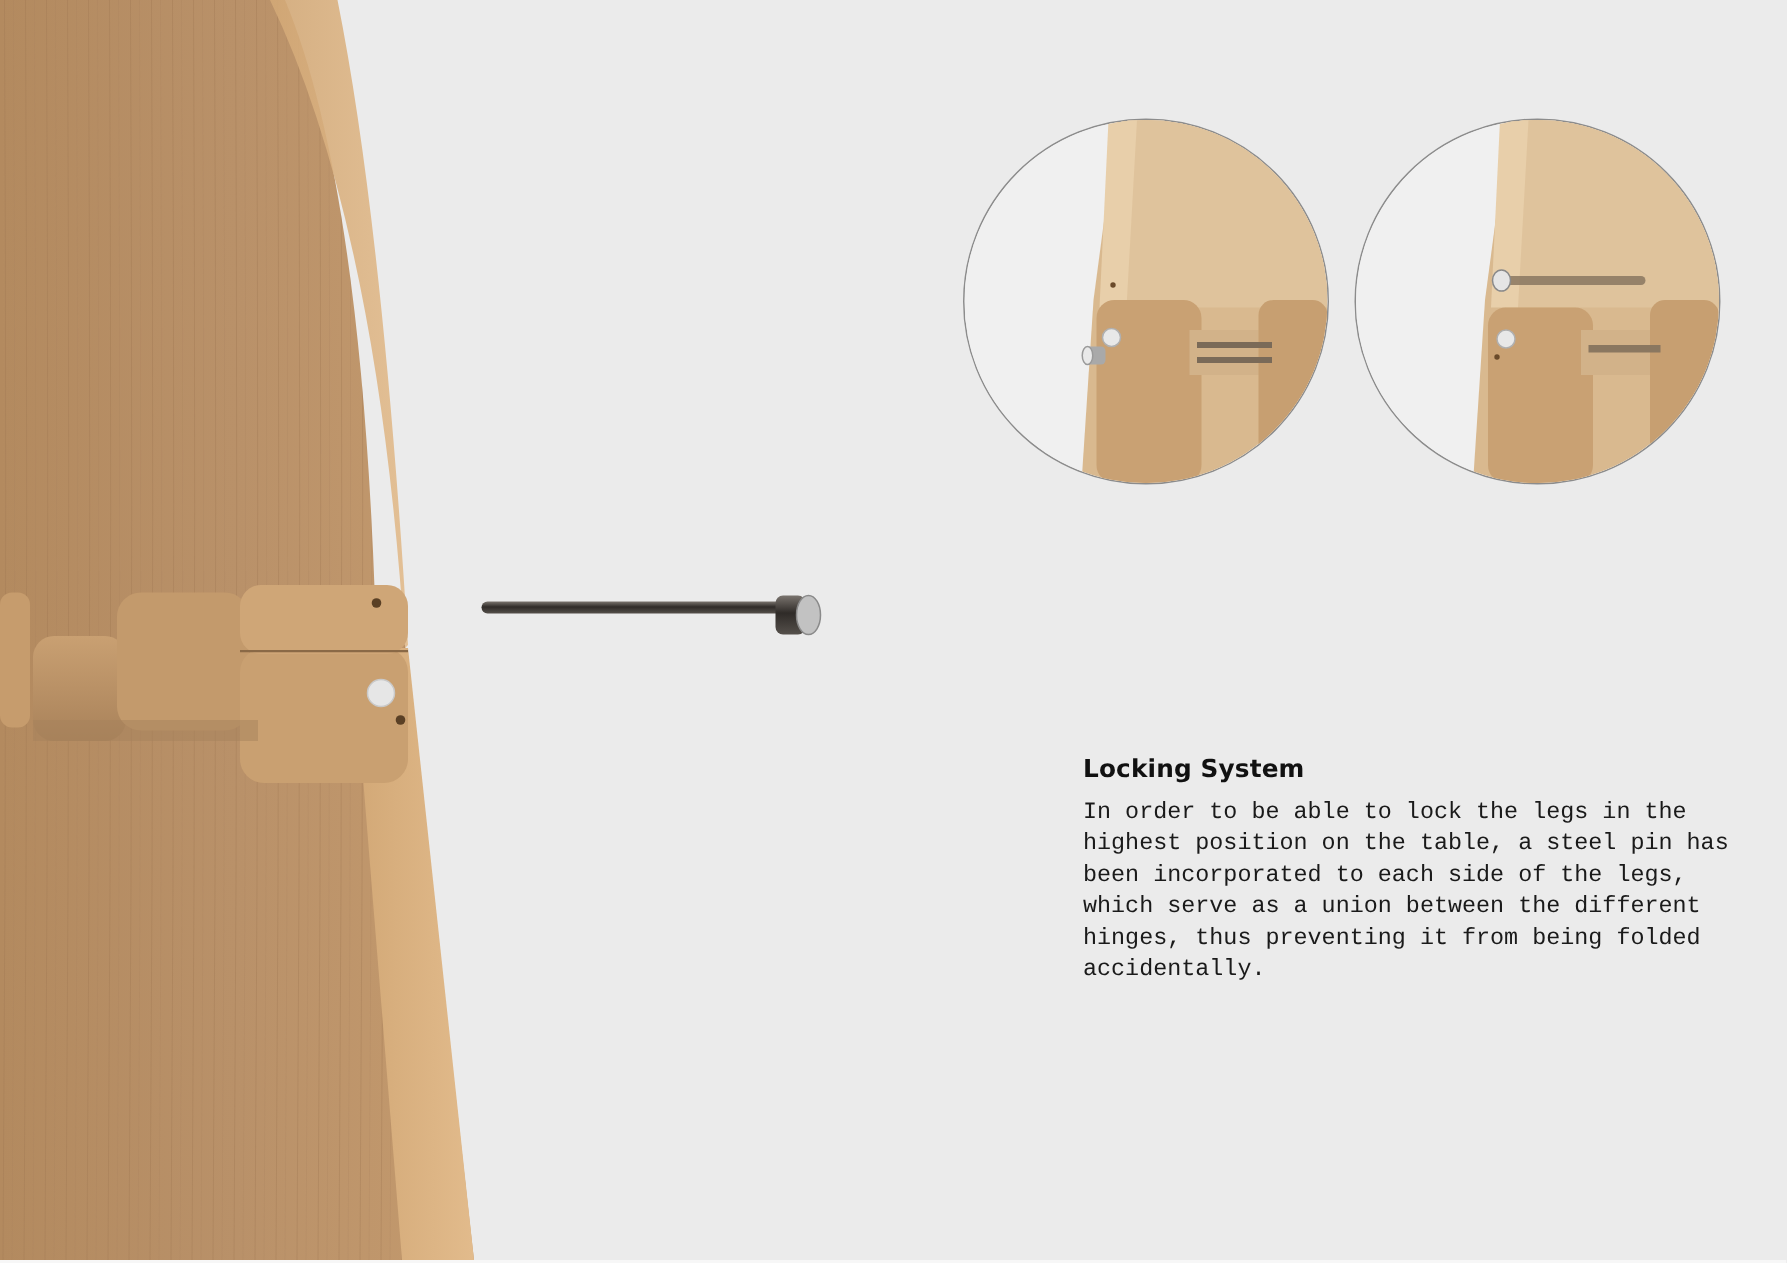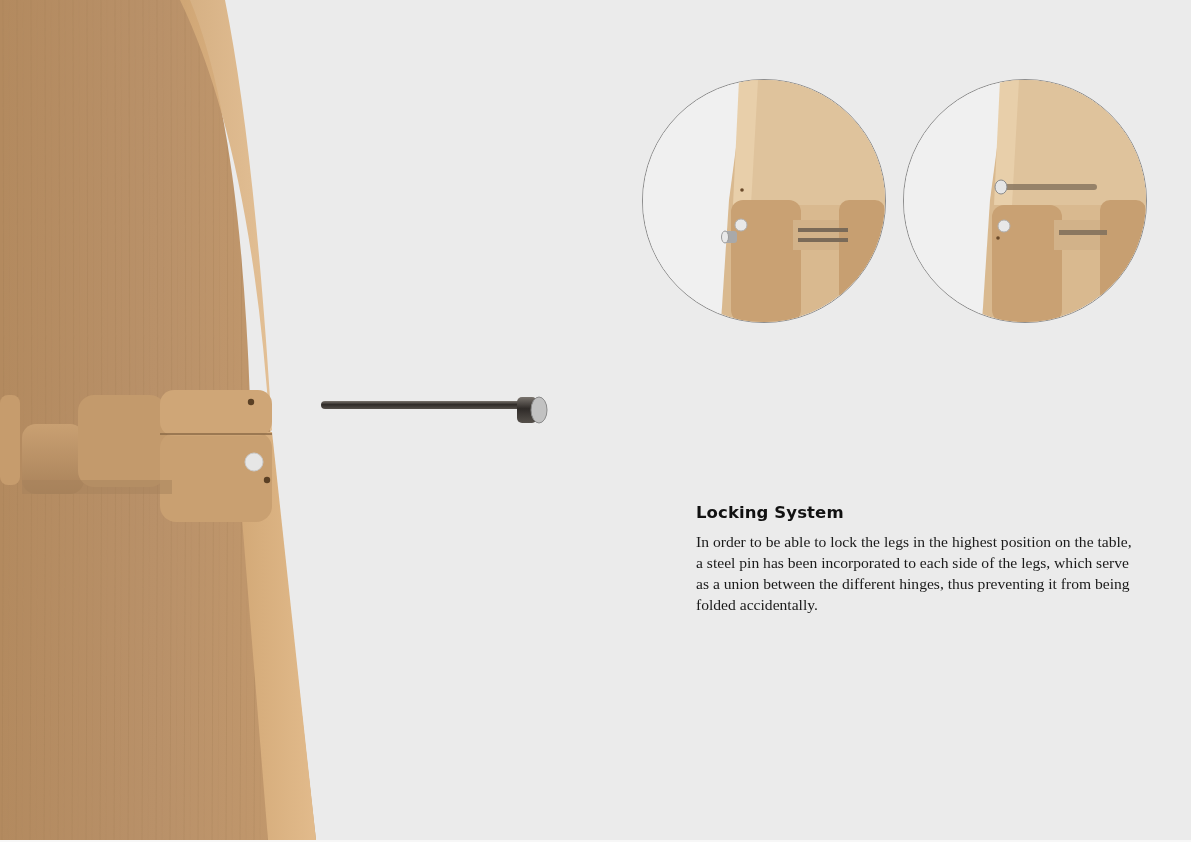--- a/index.html
+++ b/index.html
@@ -18,26 +18,26 @@
   .pin { position: absolute; left: 320px; top: 394px; width: 230px; height: 32px; }
 
   
   .detail { position: absolute; width: 242px; height: 242px; border-radius: 50%;
             border: 1px solid #8c8c8c; overflow: hidden; background: #eeeeee; }
   .detail svg { display:block; }
   .detail-1 { left: 642px; top: 79px; }
   .detail-2 { left: 903px; top: 79px; }
 
   
-  .text-block { position: absolute; left: 696px; top: 503px; width: 440px; color: #1a1a1a; }
+  .text-block { position: absolute; left: 722px; top: 503px; width: 440px; color: #1a1a1a; }
   .title {
     font-family: "DejaVu Sans", sans-serif; font-weight: bold; font-size: 16.5px;
     margin: 0 0 9px 0; letter-spacing: 0.1px; color: #111;
   }
-  .para { font-size: 15.6px; line-height: 21px; margin: 0 0 21px 0; }
+  .para { font-size: 15.6px; line-height: 21px; margin: 0 0 21px 0; font-family: Liberation Mono, monospace; }
 </style>
 </head>
 <body>
 
 <div class="page">
 
   <svg class="leg" viewBox="0 0 340 840" width="340" height="840">
     <defs>
       <linearGradient id="woodMain" x1="0" x2="1" y1="0" y2="0">
         <stop offset="0" stop-color="#b38a5f"></stop>

